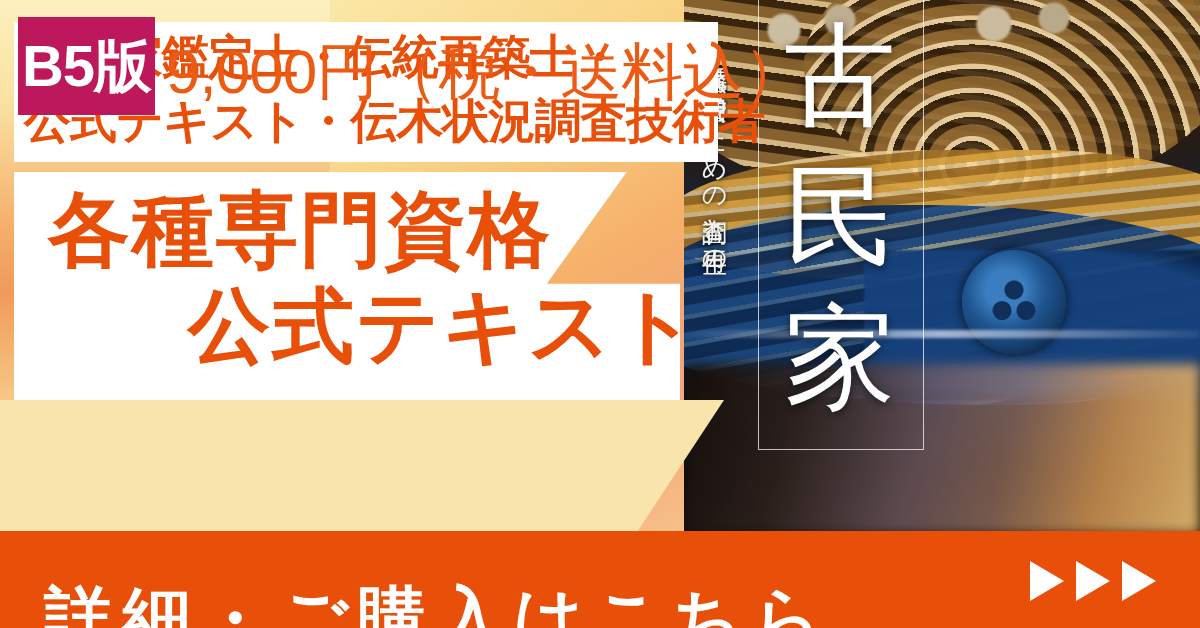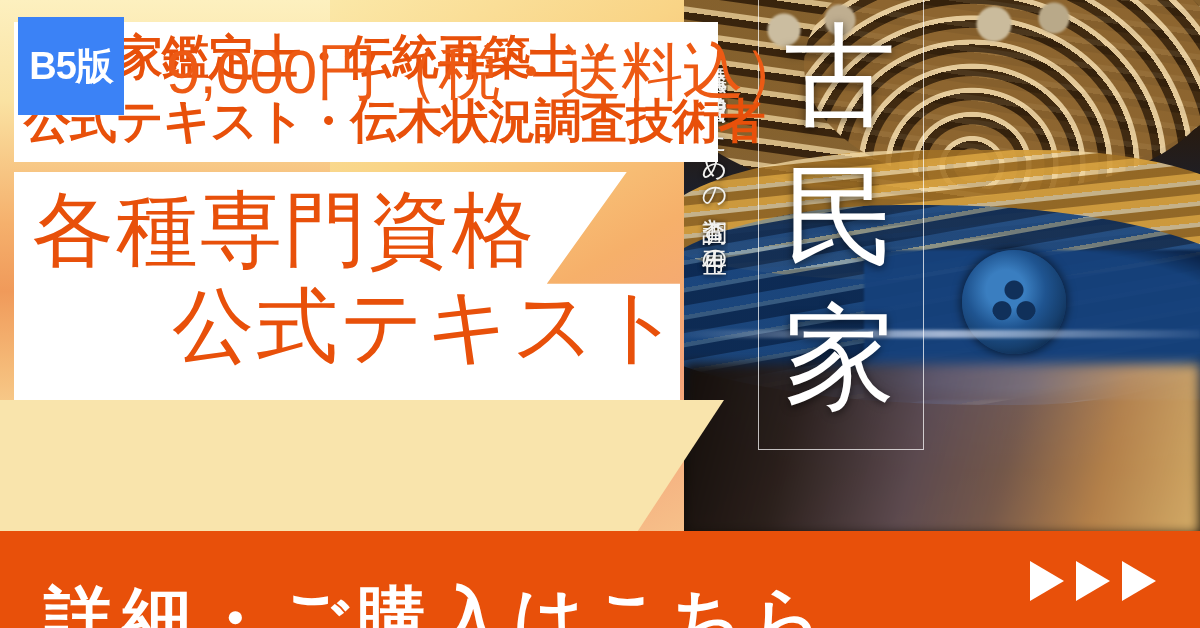--- a/index.html
+++ b/index.html
@@ -139,36 +139,36 @@
   }
   .band1 .t2{top:68px;}
 
   
   .band2{
     position:absolute;left:14px;top:172px;width:666px;height:228px;
     background:#ffffff;
     clip-path:polygon(0 0, 92% 0, 80% 49%, 100% 49%, 100% 100%, 0 100%);
   }
   .band2 .b{
-    position:absolute;color:#e8500a;font-weight:400;white-space:nowrap;
-    font-size:82px;line-height:96px;letter-spacing:2px;
+    position:absolute;color:#e8500a;font-weight:700;white-space:nowrap;
+    font-size:82px;line-height:96px;letter-spacing:2px;margin-left:16px;
   }
   .band2 .b1{left:18px;top:10px;}
   .band2 .b2{left:158px;top:106px;}
 
   
   .price-panel{
     position:absolute;left:0;top:400px;width:724px;height:132px;
     background:#f9e4ac;
     clip-path:polygon(0 0, 100% 0, 88% 100%, 0 100%);
   }
   .b5{
-    position:absolute;left:18px;top:17px;width:106px;height:98px;
-    background:#3b82f6;color:#ffffff;font-weight:700;
-    font-size:38px;line-height:98px;text-align:center;letter-spacing:-1px;
+    position:absolute;left:18px;top:17px;width:137px;height:98px;
+    background:#be185d;color:#ffffff;font-weight:700;
+    font-size:58px;line-height:98px;text-align:center;letter-spacing:-1px;
   }
   .price{
     position:absolute;left:166px;top:28px;
     color:#ed5a14;font-size:62px;line-height:88px;font-weight:400;
     letter-spacing:-1px;white-space:nowrap;
   }
 
   
   .cta{
     position:absolute;left:0;top:531px;width:1200px;height:97px;

